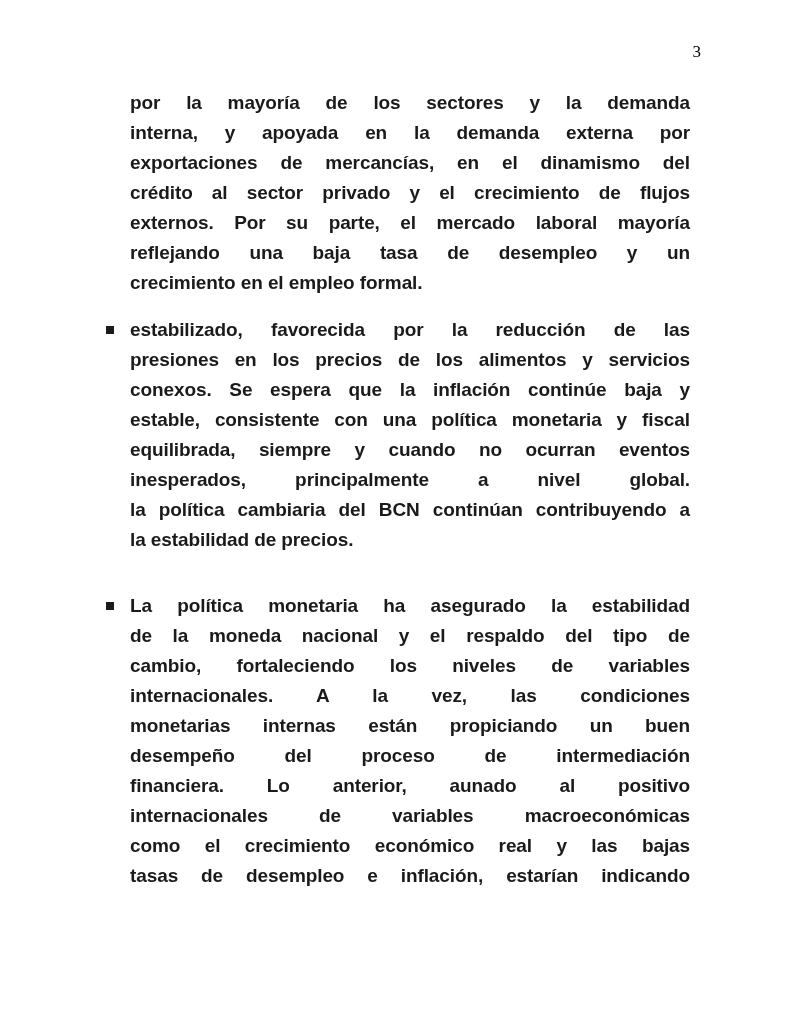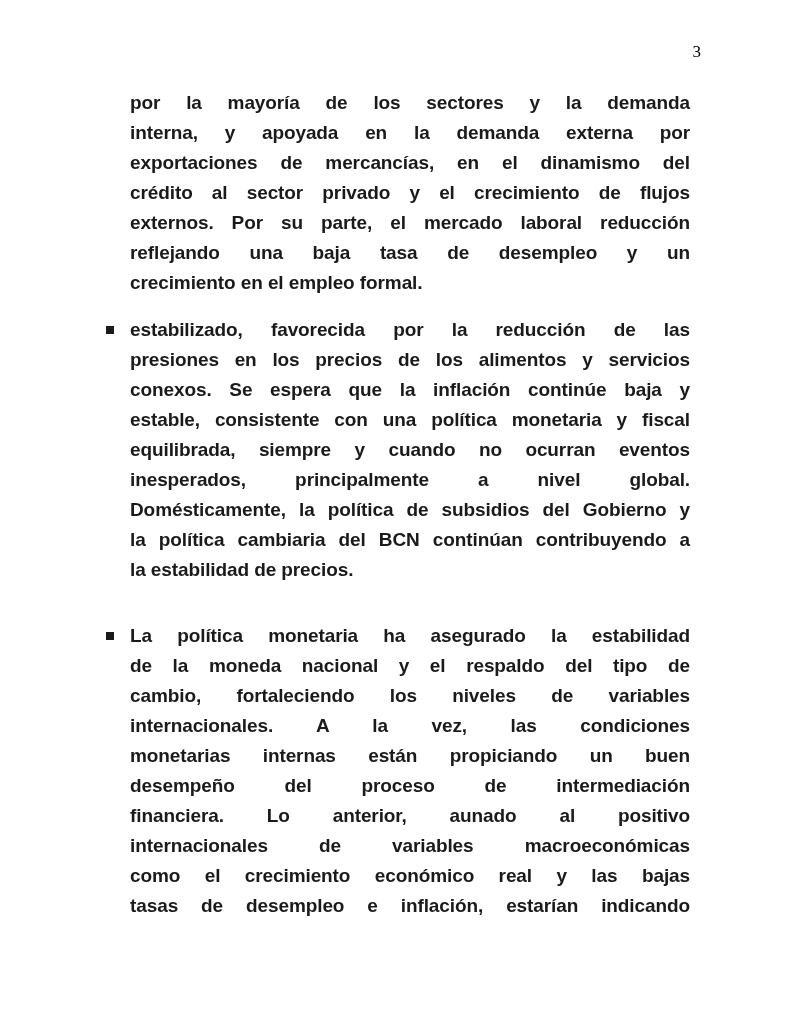--- a/index.html
+++ b/index.html
@@ -61,36 +61,35 @@
   <div class="page-number">3</div>
 
   <div class="content">
 
     <div class="para">
       <div class="para-text">
           <div class="line">por la mayoría de los sectores y la demanda</div>
           <div class="line">interna, y apoyada en la demanda externa por</div>
           <div class="line">exportaciones de mercancías, en el dinamismo del</div>
           <div class="line">crédito al sector privado y el crecimiento de flujos</div>
-          <div class="line">externos. Por su parte, el mercado laboral reducción</div>
+          <div class="line">externos. Por su parte, el mercado laboral mayoría</div>
           <div class="line">reflejando una baja tasa de desempleo y un</div>
           <div class="line last">crecimiento en el empleo formal.</div>
         </div>
     </div>
 
     <div class="para bulleted">
       <span class="bullet"></span>
       <div class="para-text">
           <div class="line">estabilizado, favorecida por la reducción de las</div>
           <div class="line">presiones en los precios de los alimentos y servicios</div>
           <div class="line">conexos. Se espera que la inflación continúe baja y</div>
           <div class="line">estable, consistente con una política monetaria y fiscal</div>
           <div class="line">equilibrada, siempre y cuando no ocurran eventos</div>
           <div class="line">inesperados, principalmente a nivel global.</div>
-          <div class="line">Domésticamente, la política de subsidios del Gobierno y</div>
           <div class="line">la política cambiaria del BCN continúan contribuyendo a</div>
           <div class="line last">la estabilidad de precios.</div>
         </div>
     </div>
 
     <div class="para bulleted">
       <span class="bullet"></span>
       <div class="para-text">
           <div class="line">La política monetaria ha asegurado la estabilidad</div>
           <div class="line">de la moneda nacional y el respaldo del tipo de</div>

